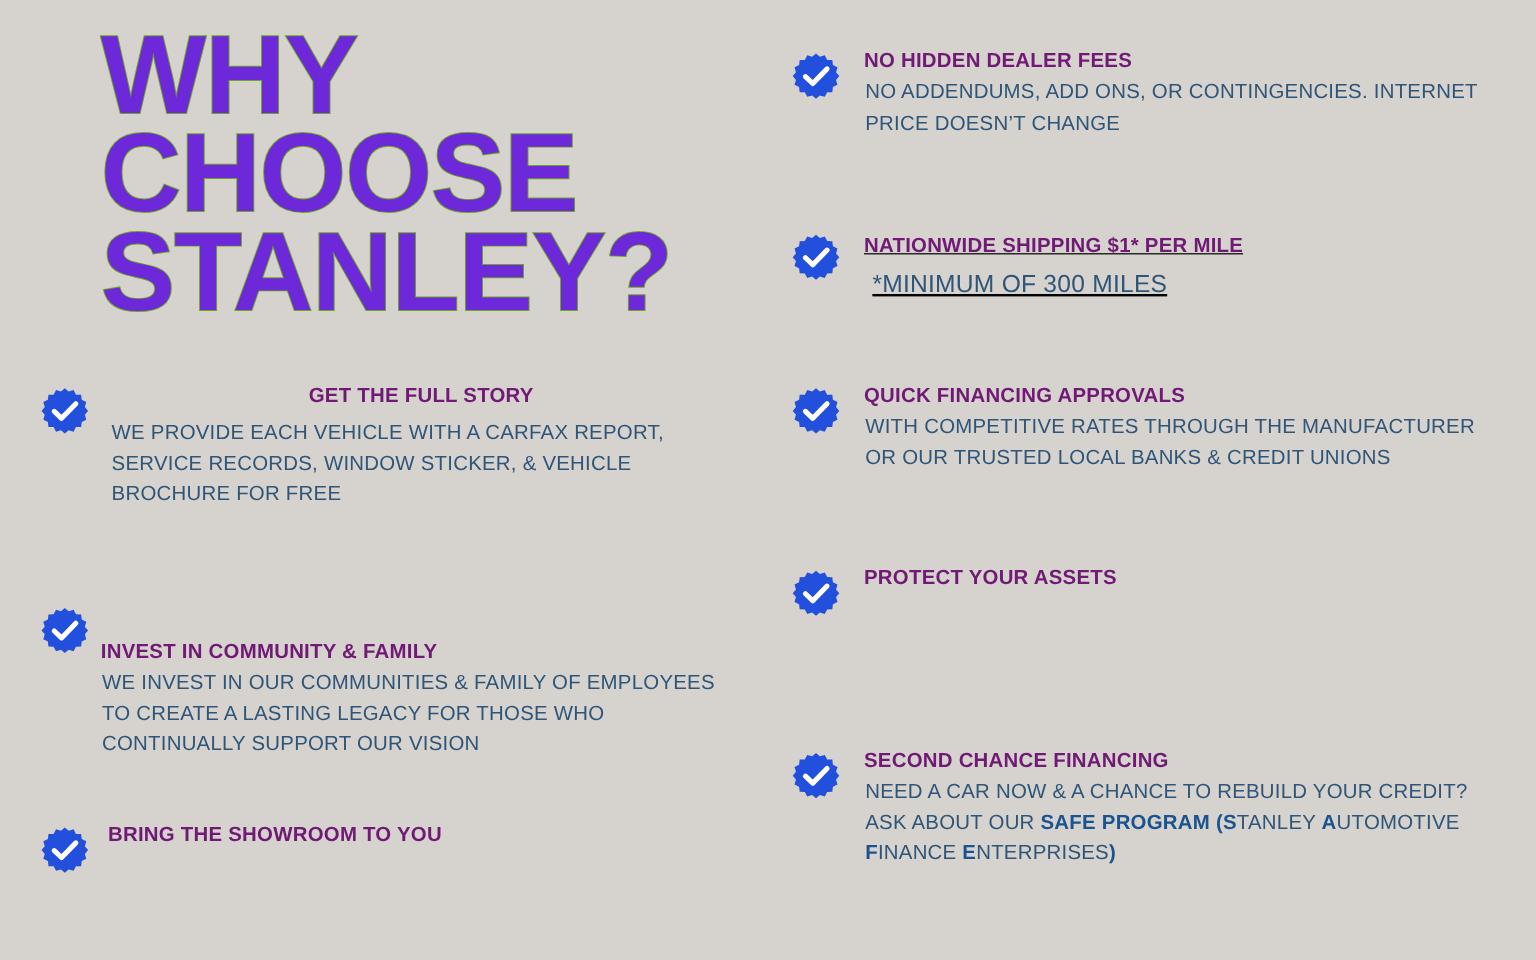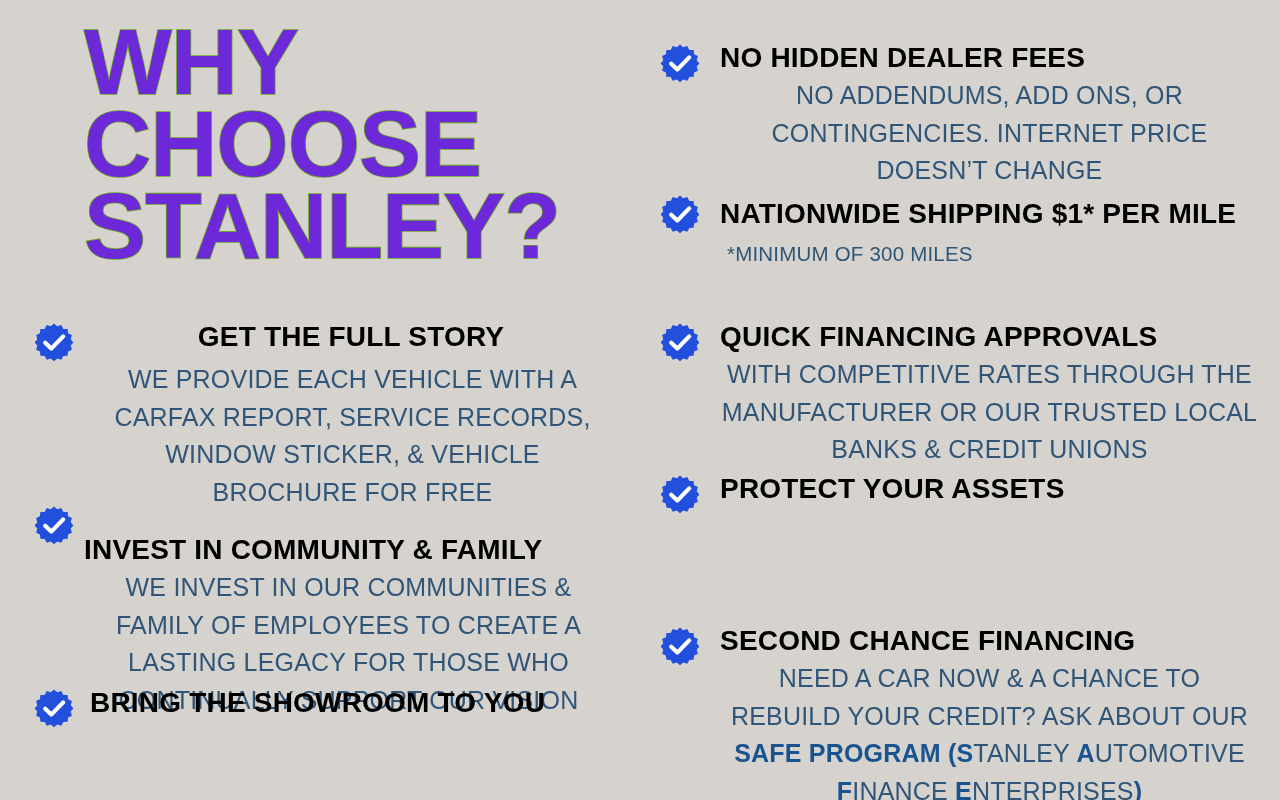--- a/index.html
+++ b/index.html
@@ -47,34 +47,33 @@
     left:0; top:0;
     width:44px; height:44px;
     flex:0 0 auto;
   }
   .badge svg { display:block; width:44px; height:44px; }
 
   .item-body { display:block; }
 
   .item-title {
     font-weight:bold;
-    font-size:28px;
+    font-size:17px;
     line-height:1.18;
     letter-spacing:0.2px;
-    color:#000000;
+    color:#701a75;
     text-transform:uppercase;
   }
   .item-desc {
-    font-size:25px;
+    font-size:17px;
     line-height:1.50;
     letter-spacing:0.2px;
     color:#2f5578;
     text-transform:uppercase;
     font-weight:normal;
-    text-align:center;
   }
   .item-desc b { font-weight:bold; color:#1a5490; }
   .item-note {
     font-size:20.5px;
     line-height:1.5;
     letter-spacing:0.2px;
     color:#2f5578;
     text-transform:uppercase;
   }
 </style>
@@ -139,21 +138,21 @@
           <path fill="#2250dd" d="M22 1.6 25.2 4.3 29.3 3.1 31.3 6.9 35.6 7 36.1 11.2 39.9 13.1 38.7 17.2 41.4 20.4 38.7 23.6 39.9 27.7 36.1 29.6 35.6 33.8 31.3 33.9 29.3 37.7 25.2 36.5 22 39.2 18.8 36.5 14.7 37.7 12.7 33.9 8.4 33.8 7.9 29.6 4.1 27.7 5.3 23.6 2.6 20.4 5.3 17.2 4.1 13.1 7.9 11.2 8.4 7 12.7 6.9 14.7 3.1 18.8 4.3 Z"></path>
           <path fill="none" stroke="#ffffff" stroke-width="4.2" stroke-linecap="round" stroke-linejoin="round" d="M13.2 20.8 L19.3 26.6 L31.2 14.4"></path>
         </svg>
       </span>
       <span class="item-body" style="display:block; padding-left:62px;">
         <span class="item-title" style="display:block;">NO HIDDEN DEALER FEES</span>
         <span class="item-desc" style="display:block; padding-left:1px; margin-top:3px;">NO ADDENDUMS, ADD ONS, OR CONTINGENCIES. INTERNET PRICE DOESN’T CHANGE</span>
       </span>
     </div>
 
-    <div class="item" style="left:0; top:192px; width:600px;">
+    <div class="item" style="left:0; top:192px; width:600px;text-decoration:underline;">
       <span class="badge" style="left:0; top:2px;">
         <svg viewBox="0 0 44 44" xmlns="http://www.w3.org/2000/svg">
           <path fill="#2250dd" d="M22 1.6 25.2 4.3 29.3 3.1 31.3 6.9 35.6 7 36.1 11.2 39.9 13.1 38.7 17.2 41.4 20.4 38.7 23.6 39.9 27.7 36.1 29.6 35.6 33.8 31.3 33.9 29.3 37.7 25.2 36.5 22 39.2 18.8 36.5 14.7 37.7 12.7 33.9 8.4 33.8 7.9 29.6 4.1 27.7 5.3 23.6 2.6 20.4 5.3 17.2 4.1 13.1 7.9 11.2 8.4 7 12.7 6.9 14.7 3.1 18.8 4.3 Z"></path>
           <path fill="none" stroke="#ffffff" stroke-width="4.2" stroke-linecap="round" stroke-linejoin="round" d="M13.2 20.8 L19.3 26.6 L31.2 14.4"></path>
         </svg>
       </span>
       <span class="item-body" style="display:block; padding-left:62px;">
         <span class="item-title" style="display:block; line-height:1.55;">NATIONWIDE SHIPPING $1* PER MILE</span>
         <span class="item-note" style="display:block; padding-left:7px; margin-top:4px;">*MINIMUM OF 300 MILES</span>
       </span>

